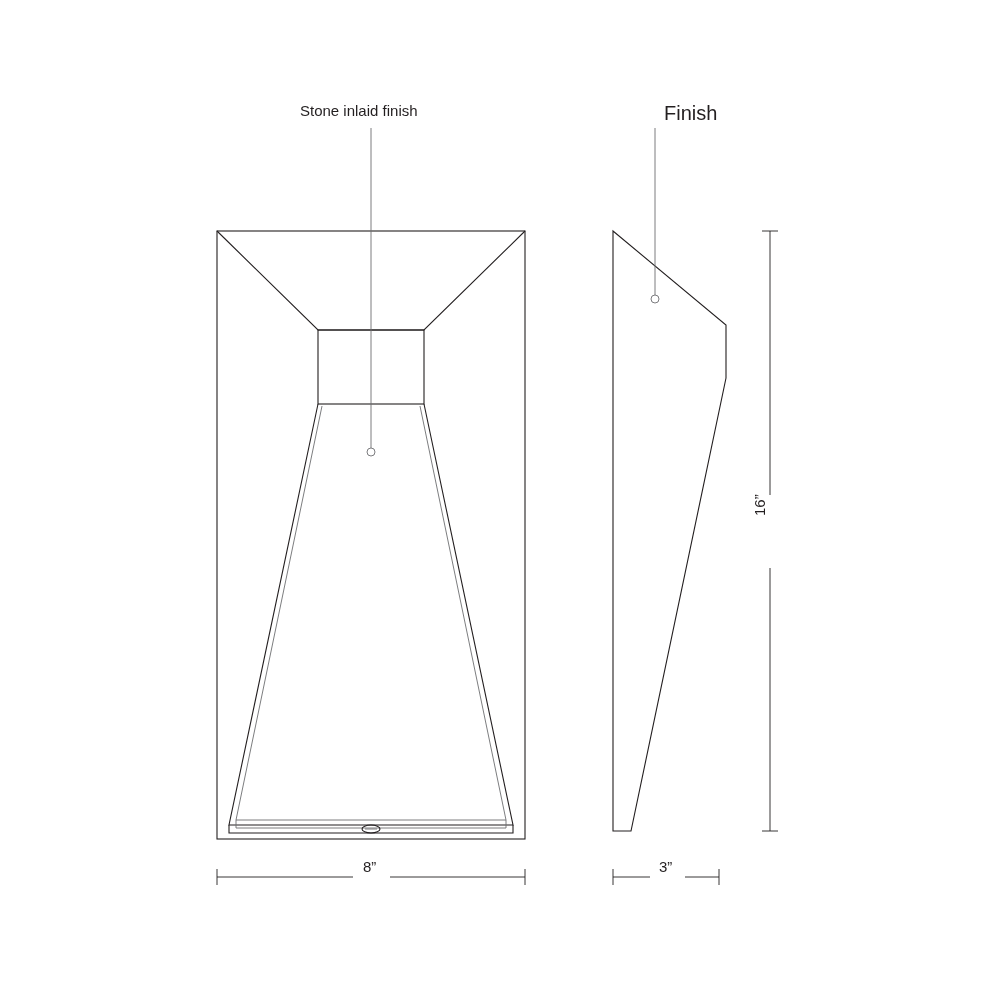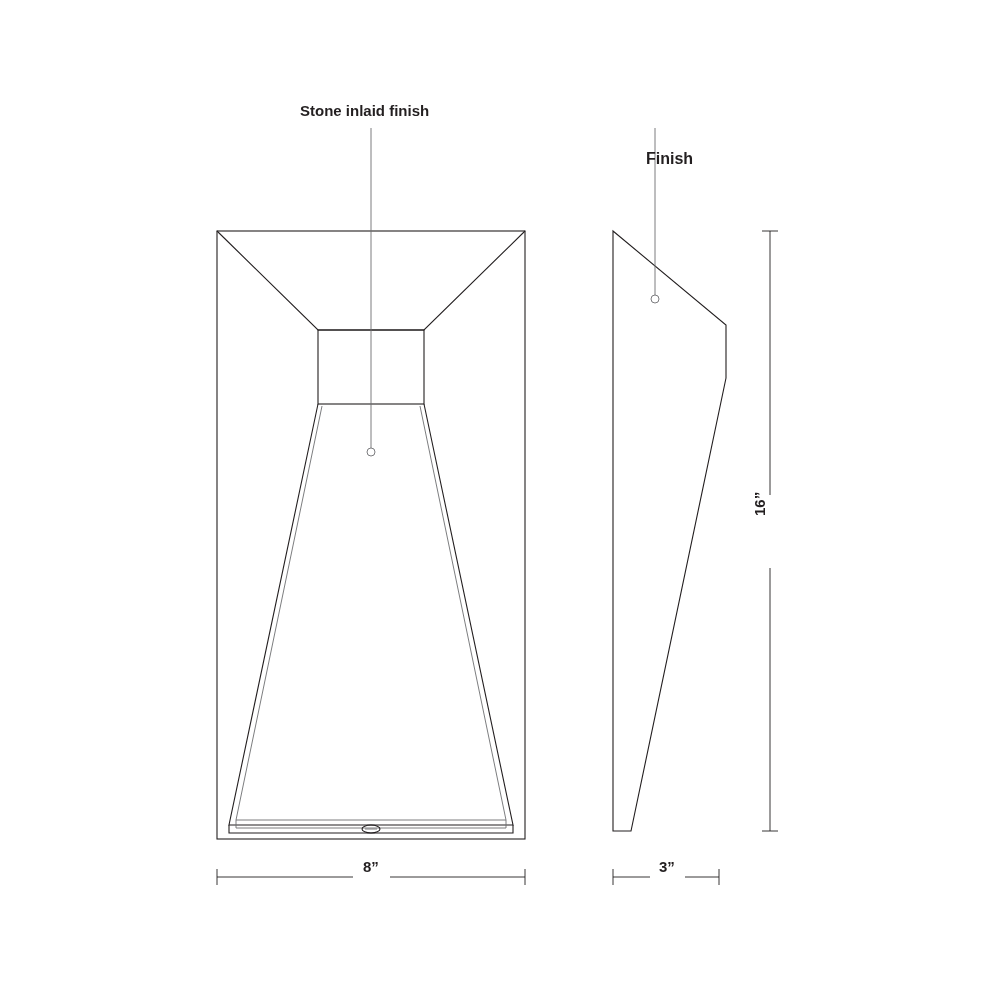--- a/index.html
+++ b/index.html
@@ -11,21 +11,20 @@
     width: 1000px;
     height: 1000px;
     font-family: "Liberation Sans", sans-serif;
     color: #231f20;
     overflow: hidden;
   }
   #sheet {
     position: relative;
     width: 1000px;
     height: 824px;
-    font-weight: bold;
   }
   svg#drawing {
     position: absolute;
     left: 0;
     top: 0;
     width: 1000px;
     height: 1000px;
   }
   .ln {
     fill: none;
@@ -103,21 +102,21 @@
     <g>
       <line class="dim" x1="762" y1="231" x2="778" y2="231"></line>
       <line class="dim" x1="762" y1="831" x2="778" y2="831"></line>
       <line class="dim" x1="770" y1="231" x2="770" y2="495"></line>
       <line class="dim" x1="770" y1="568" x2="770" y2="831"></line>
     </g>
   </svg>
 
   <div style="position:absolute; left:300px; top:103px; font-size:15px; line-height:1;">Stone inlaid finish</div>
 
-  <div style="position:absolute; left:646px; top:103px; font-size:16px; line-height:1;margin-top:48px;">Finish</div>
+  <div style="position:absolute; left:664px; top:103px; font-size:20px; line-height:1;">Finish</div>
 
   <div style="position:absolute; left:363px; top:859px; font-size:15px; line-height:1;">8”</div>
 
   <div style="position:absolute; left:659px; top:859px; font-size:15px; line-height:1;">3”</div>
 
   <div style="position:absolute; left:752px; top:516px; font-size:15px; line-height:1;
               transform:rotate(-90deg); transform-origin:left top;">16”</div>
 
 </div>
 

